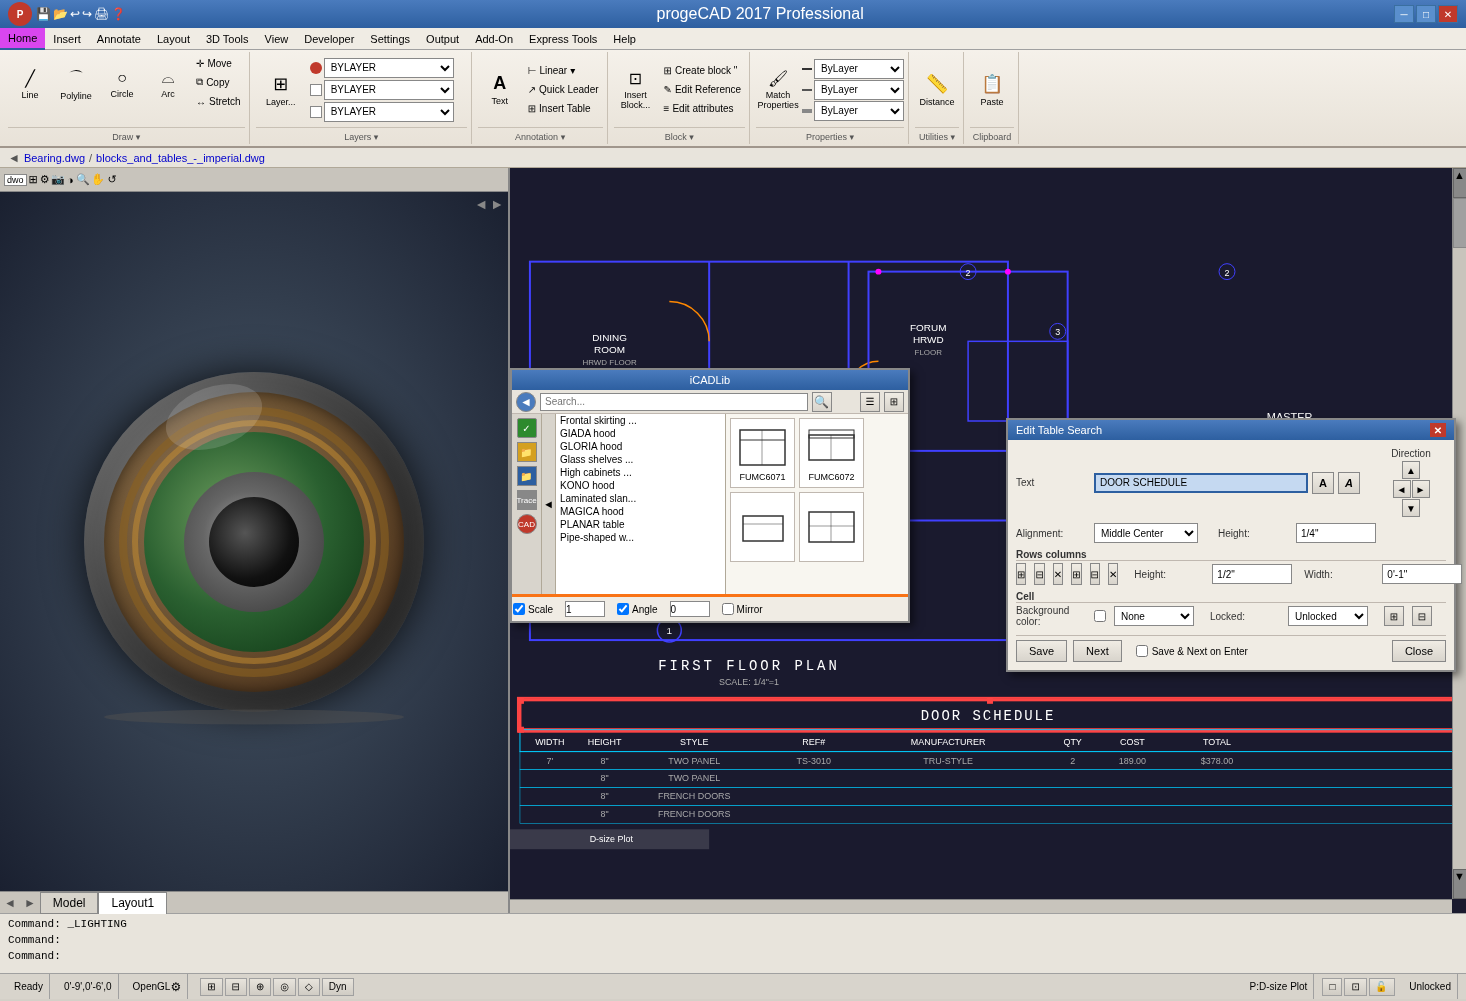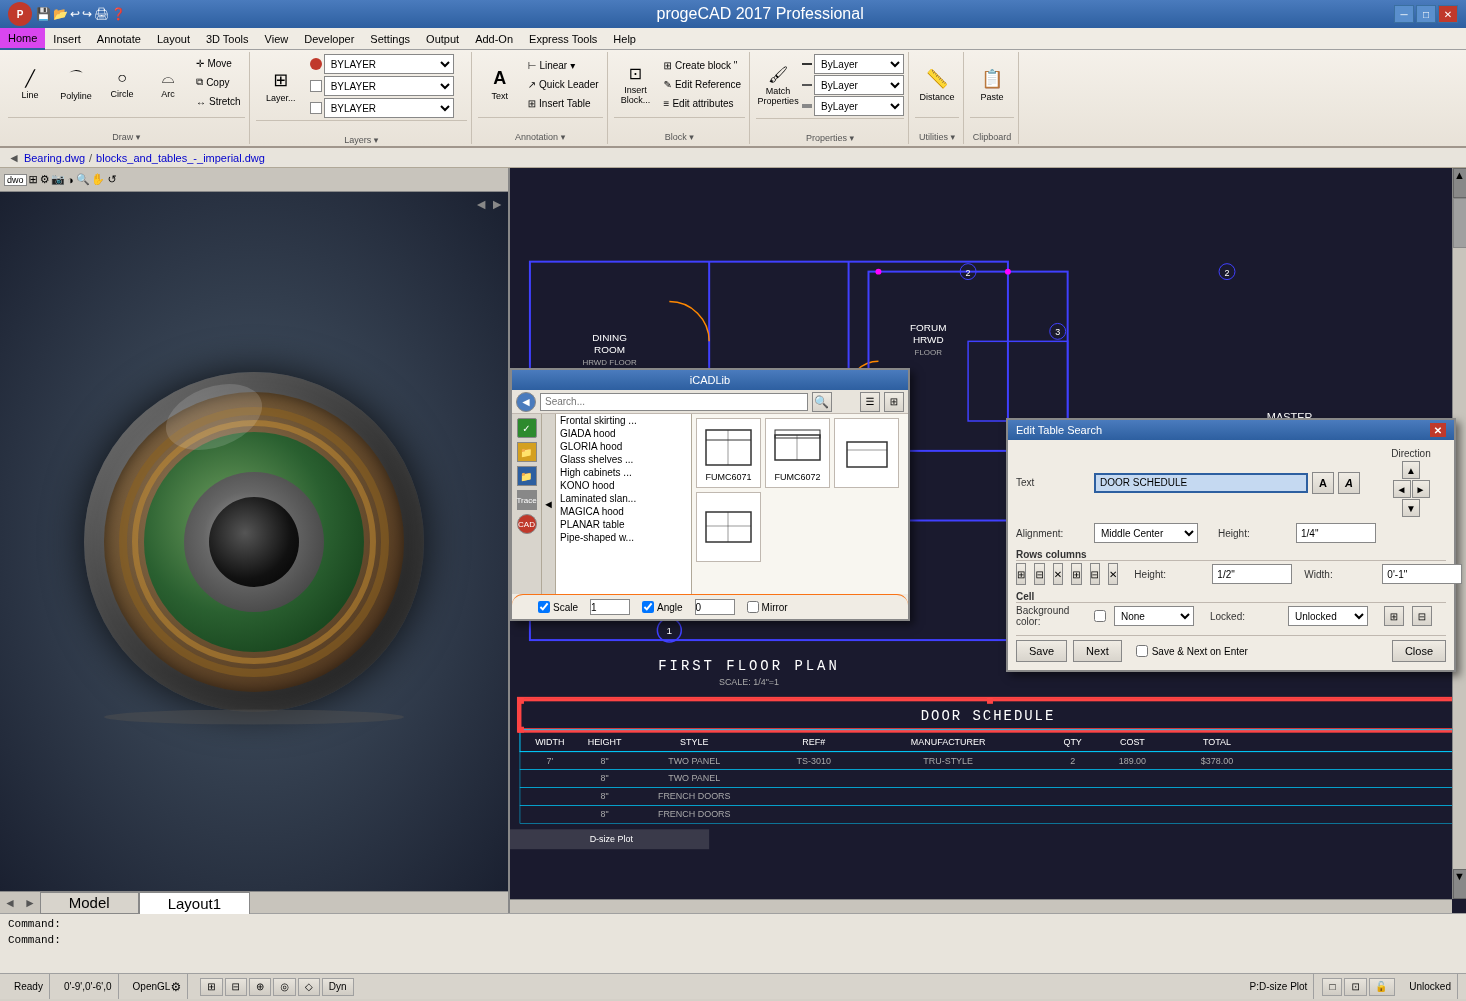--- a/index.html
+++ b/index.html
@@ -63,21 +63,21 @@
       display: flex;
       flex-direction: row;
       align-items: flex-start;
       gap: 2px;
       flex: 1;
     }
     .ribbon-group-label {
       font-size: 9px;
       text-align: center;
       color: #555;
-      padding-top: 14px;
+      padding-top: 4px;
       border-top: 1px solid #c8c0b4;
       margin-top: 2px;
     }
     .ribbon-btn-large {
       display: flex;
       flex-direction: column;
       align-items: center;
       justify-content: center;
       width: 44px;
       min-height: 60px;
@@ -194,22 +194,22 @@
       background: radial-gradient(circle at 40% 40%, #555, #111 60%, #000);
     }
     #tab-bar-left {
       background: #c8c4bc;
       height: 22px;
       display: flex;
       align-items: center;
       border-top: 1px solid #888;
     }
     .tab-item {
-      padding: 2px 28px;
-      font-size: 15px;
+      padding: 2px 12px;
+      font-size: 12px;
       border: 1px solid #888;
       background: #d8d4cc;
       cursor: pointer;
       height: 22px;
       display: flex;
       align-items: center;
     }
     .tab-item.active { background: white; border-bottom: none; }
 
     
@@ -262,21 +262,21 @@
       width: 30px;
       background: #d8d4cc;
       display: flex;
       flex-direction: column;
       align-items: center;
       gap: 4px;
       padding: 4px 2px;
       border-right: 1px solid #b0a898;
     }
     #icadlib-list {
-      width: 136px;
+      width: 170px;
       border-right: 1px solid #b0a898;
       overflow-y: auto;
       font-size: 10px;
       background: white;
     }
     #icadlib-list div {
       padding: 1px 4px;
       cursor: pointer;
       white-space: nowrap;
       overflow: hidden;
@@ -298,27 +298,26 @@
       background: white;
       display: flex;
       flex-direction: column;
       align-items: center;
       justify-content: center;
       cursor: pointer;
       font-size: 9px;
       gap: 2px;
     }
     #icadlib-footer {
-      border-top: 1px solid #f97316;
-      padding: 4px 26px;
+      border-top: 3px solid #f97316;
+      padding: 4px 1px;
       display: flex;
       align-items: center;
       gap: 12px;
       font-size: 10px;
-      border-radius: 11px;
     }
     #icadlib-footer label { display: flex; align-items: center; gap: 3px; }
     #icadlib-scroll-left {
       width: 14px;
       background: #d8d4cc;
       display: flex;
       align-items: center;
       justify-content: center;
       cursor: pointer;
       border-right: 1px solid #b0a898;
@@ -1050,20 +1049,21 @@
             <span>Save &amp; Next on Enter</span>
           </label>
           <button class="dialog-btn" style="margin-left:auto;">Close</button>
         </div>
       </div>
     </div>
   </div>
 </div>
 
 <div id="commandline">
+  <div>Command:  _LIGHTING</div>
   <div>Command:</div>
   <div style="display:flex;align-items:center;">
     <span>Command:</span>
     <input type="text" style="border: none; background: transparent; outline: none; font-family: &quot;Courier New&quot;; font-size: 11px; width: 200px;">
   </div>
 </div>
 
 <div id="statusbar">
   <div class="status-item">Ready</div>
   <div class="status-item">0'-9',0'-6',0</div>

